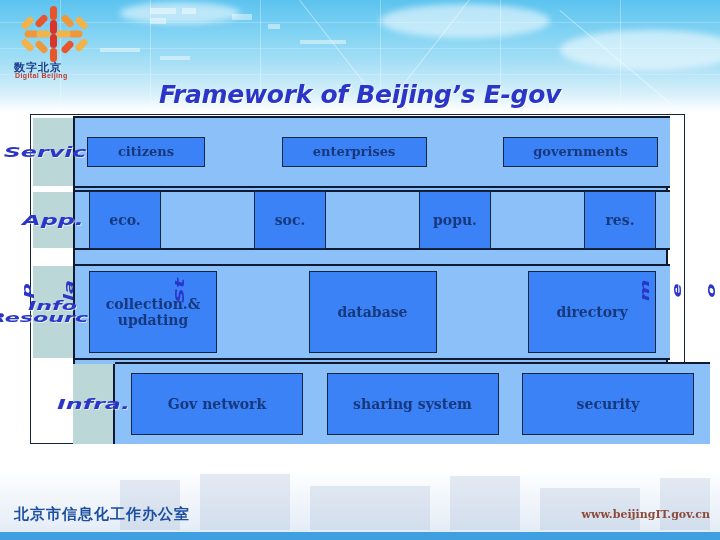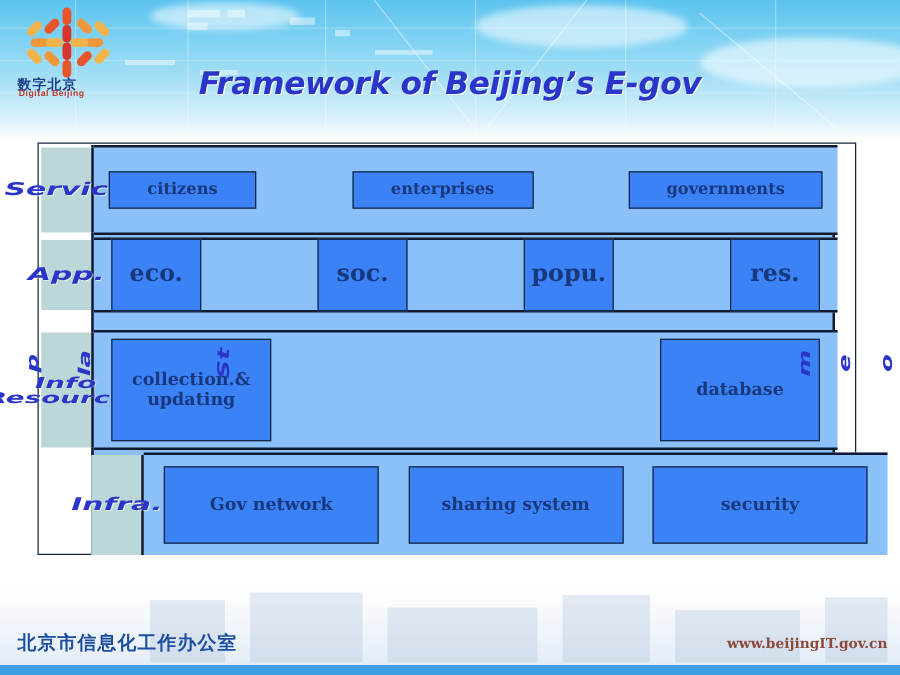--- a/index.html
+++ b/index.html
@@ -40,21 +40,21 @@
     white-space:nowrap;
   }
   #logo-en{
     position:absolute; left:3px; top:66px; width:80px;
     font-size:7px; font-weight:700; color:#c0392b; letter-spacing:.4px;
     white-space:nowrap;
   }
 
   
   #page-title{
-    position:absolute; left:0; top:52px; width:720px;
+    position:absolute; left:0; top:80px; width:720px;
     text-align:center;
     font-family:"DejaVu Sans", sans-serif;
     font-size:25px; font-weight:700; font-style:italic;
     color:#2b36c8;
     letter-spacing:-.3px;
     text-shadow:1px 1px 0 rgba(255,255,255,.85);
     white-space:nowrap;
   }
 
   
@@ -115,21 +115,21 @@
 
   
   #row-service .cells{ padding:0 12px; justify-content:space-between; }
   #row-service .cell{ height:30px; font-size:13px; }
   #cell-citizens{ width:118px; }
   #cell-enterprises{ width:145px; }
   #cell-governments{ width:155px; }
 
   
   #row-app .cells{ padding:0 14px; justify-content:space-between; }
-  #row-app .cell{ width:72px; height:58px; font-size:19px; }
+  #row-app .cell{ width:72px; height:58px; font-size:14px; }
 
   
   #row-info .cells{ padding:0 14px; justify-content:space-between; }
   #row-info .cell{ width:128px; height:82px; font-size:14px; }
   #cell-collection{ font-size:13px; padding:0 4px; }
 
   
   #row-infra .cells{ padding:0 16px; justify-content:space-between; align-items:center; }
   #row-infra .cell{ width:172px; height:62px; font-size:14px; }
 
@@ -256,20 +256,21 @@
       </div>
     </div>
 
     <div class="row" id="row-info">
       <div class="row-label" id="lbl-info">
         <span class="row-label-text">Info Resources</span>
       </div>
       <div class="cells">
         <div class="cell" id="cell-collection">collection.&amp; updating</div>
         <div class="cell">database</div>
+        <div class="cell">directory</div>
       </div>
     </div>
 
     <div class="row" id="row-infra">
       <div class="row-label" id="lbl-infra">
         <span class="row-label-text">Infra.</span>
       </div>
       <div class="cells">
         <div class="cell">Gov network</div>
         <div class="cell">sharing system</div>

